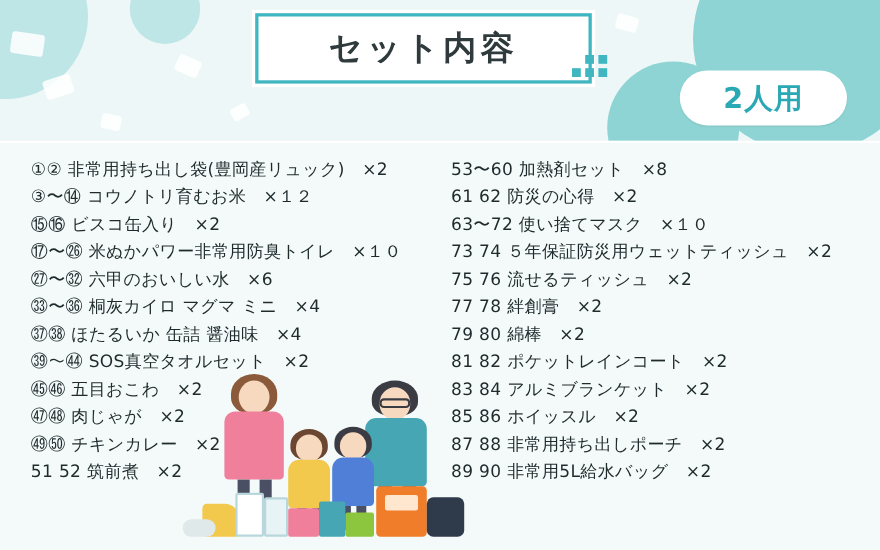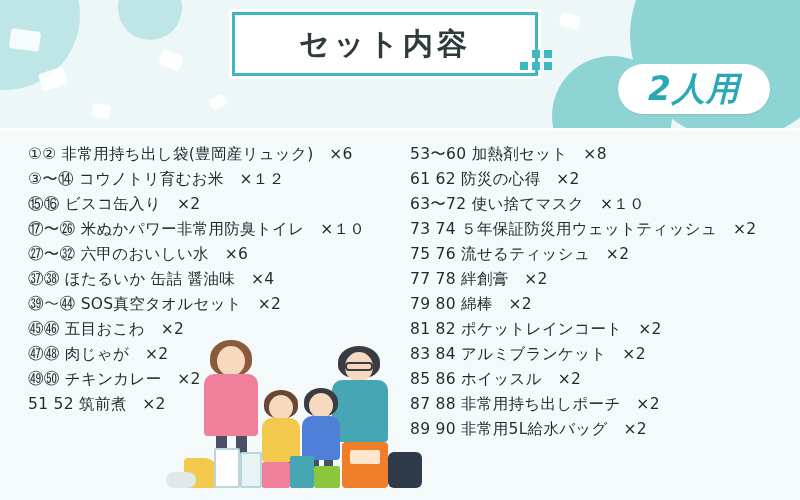--- a/index.html
+++ b/index.html
@@ -89,25 +89,24 @@
     width: 152px;
     height: 50px;
     background: #ffffff;
     border-radius: 26px;
     display: flex;
     align-items: center;
     justify-content: center;
     box-shadow: 0 1px 2px rgba(0,0,0,.08);
   }
   #badge-text {
-    font-size: 33px;
+    font-size: 26px;
     font-weight: bold;
     color: #2aa8b4;
     letter-spacing: 1px;
-    font-style: italic;
   }
 
   
   .col {
     position: absolute;
     top: 142px;
   }
   #col-left  { left: 28px;  width: 380px; }
   #col-right { left: 410px; width: 380px; }
 
@@ -177,25 +176,26 @@
     <span class="px" style="left:24px;top:18px;"></span>
     <span class="px" style="left:12px;top:6px;"></span>
     <span class="px" style="left:24px;top:6px;"></span>
   </div>
 
   <div id="badge">
     <span id="badge-text">2人用</span>
   </div>
 
   <div class="col" id="col-left">
-    <div class="item">①② 非常用持ち出し袋(豊岡産リュック)　×6</div>
+    <div class="item">①② 非常用持ち出し袋(豊岡産リュック)　×2</div>
     <div class="item">③〜⑭ コウノトリ育むお米　×１２</div>
     <div class="item">⑮⑯ ビスコ缶入り　×2</div>
     <div class="item">⑰〜㉖ 米ぬかパワー非常用防臭トイレ　×１０</div>
     <div class="item">㉗〜㉜ 六甲のおいしい水　×6</div>
+    <div class="item">㉝〜㊱ 桐灰カイロ マグマ ミニ　×4</div>
     <div class="item">㊲㊳ ほたるいか 缶詰 醤油味　×4</div>
     <div class="item">㊴〜㊹ SOS真空タオルセット　×2</div>
     <div class="item">㊺㊻ 五目おこわ　×2</div>
     <div class="item">㊼㊽ 肉じゃが　×2</div>
     <div class="item">㊾㊿ チキンカレー　×2</div>
     <div class="item">51 52 筑前煮　×2</div>
   </div>
 
   <div class="col" id="col-right">
     <div class="item">53〜60 加熱剤セット　×8</div>

